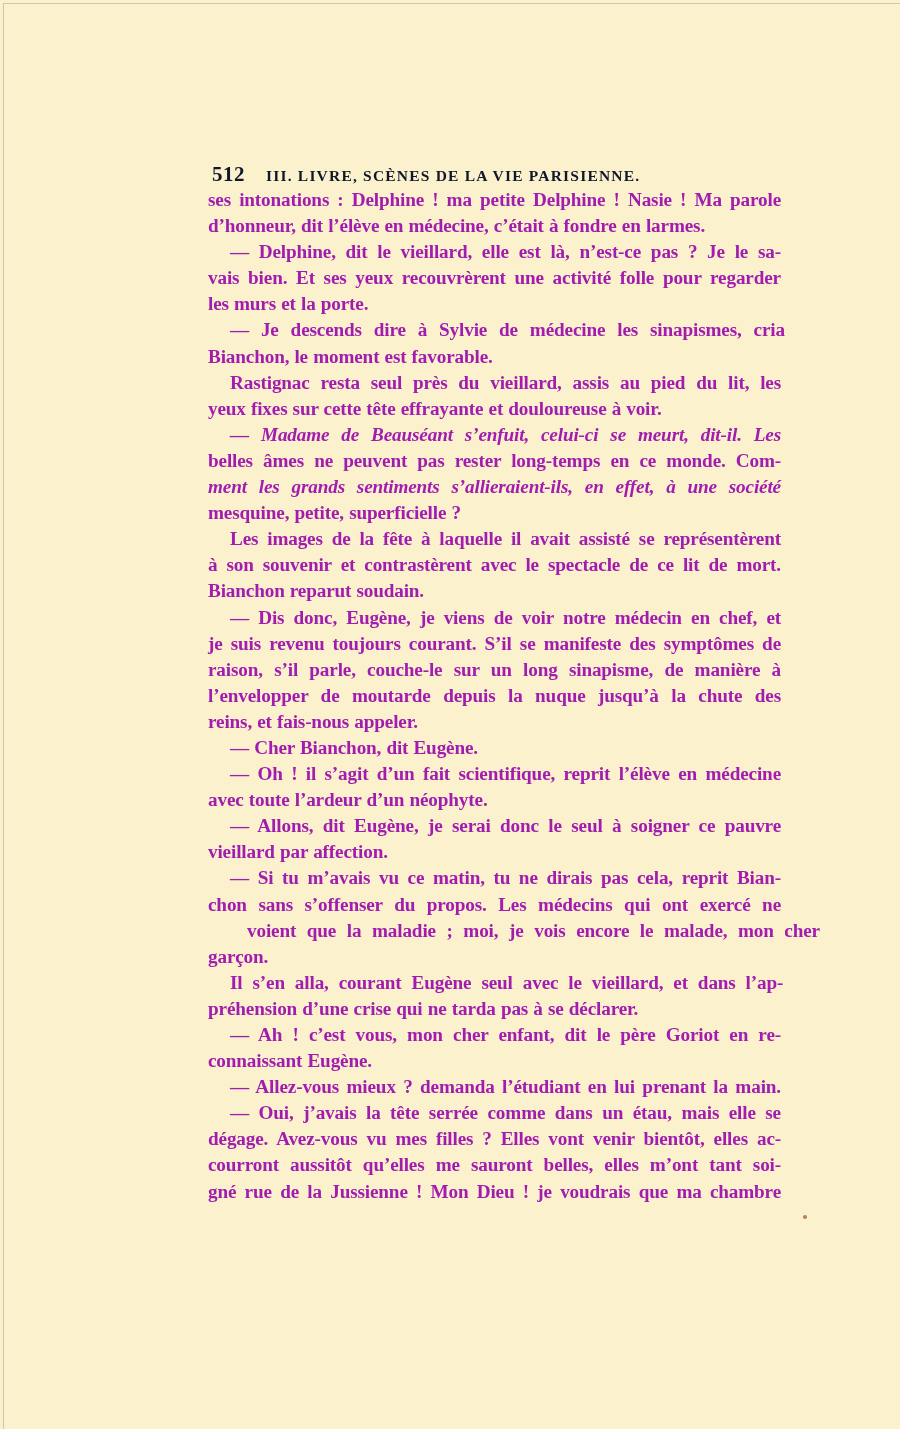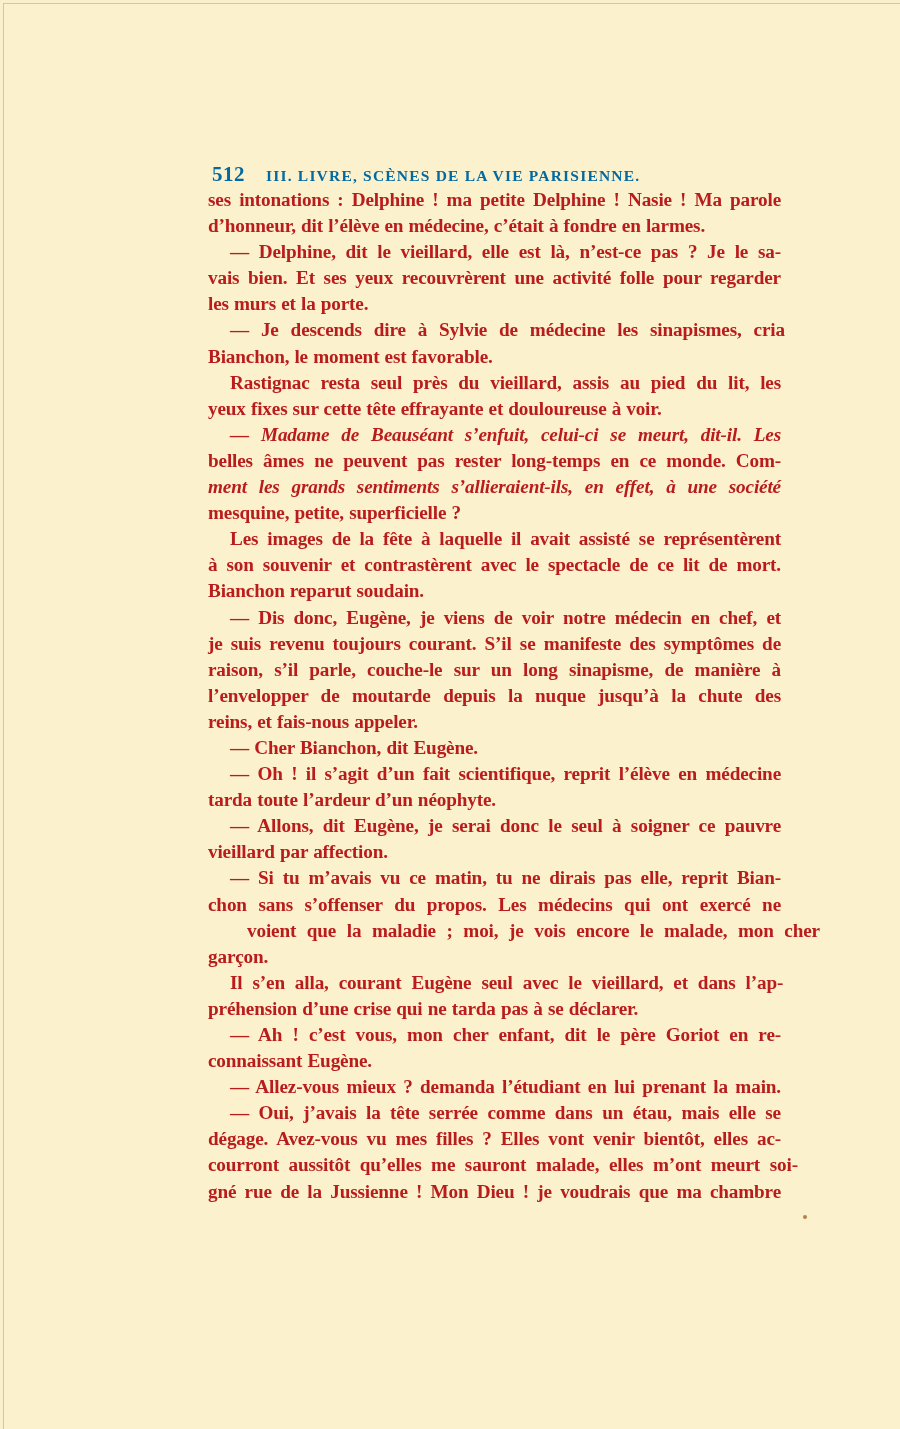--- a/index.html
+++ b/index.html
@@ -11,37 +11,37 @@
     }
     .page {
       position: absolute; left: 3px; top: 3px; right: 0; bottom: 0;
       background: #fcf1cd;
       border-left: 1px solid #cfc6ae;
       border-top: 1px solid #cfc6ae;
     }
     .header {
       position: absolute; left: 208px; top: 158px; width: 580px;
       font-family: "Liberation Serif", serif;
-      color: #0369a1;
+      color: #0f172a;
       white-space: nowrap;
     }
     .page-number {
       font-size: 21px; font-weight: bold; letter-spacing: 0.5px;
       display: inline-block; width: 50px;
     }
     .running-head {
       font-size: 15.5px; font-weight: bold; letter-spacing: 1.2px;
       text-transform: uppercase;
     }
     .body-text {
       position: absolute; left: 208px; top: 187px; width: 573px;
       font-family: "Liberation Serif", serif;
       font-size: 19.2px;
       line-height: 26.1px;
-      color: #b91c1c;
+      color: #a21caf;
       font-weight: bold;
       text-align: justify;
       letter-spacing: -0.15px;
       word-spacing: 0.5px;
     }
     .line { display: block; text-align: justify; text-align-last: justify; white-space: nowrap; overflow: visible; }
     .line.last { text-align-last: left; }
     .line.indent { padding-left: 22px; }
     .speck {
       position: absolute; left: 803px; top: 1215px; width: 4px; height: 4px;
@@ -75,30 +75,30 @@
     <span class="line indent" style="display: block; white-space: nowrap;"><span style="word-spacing: 4.22301px;">Les images de la fête à laquelle il avait assisté se représentèrent</span></span>
     <span class="line" style="display: block; white-space: nowrap;"><span style="word-spacing: 4.38802px;">à son souvenir et contrastèrent avec le spectacle de ce lit de mort.</span></span>
     <span class="line last">Bianchon reparut soudain.</span>
     <span class="line indent" style="display: block; white-space: nowrap;"><span style="word-spacing: 4.51562px;">— Dis donc, Eugène, je viens de voir notre médecin en chef, et</span></span>
     <span class="line" style="display: block; white-space: nowrap;"><span style="word-spacing: 3.49844px;">je suis revenu toujours courant. S’il se manifeste des symptômes de</span></span>
     <span class="line" style="display: block; white-space: nowrap;"><span style="word-spacing: 6.59063px;">raison, s’il parle, couche-le sur un long sinapisme, de manière à</span></span>
     <span class="line" style="display: block; white-space: nowrap;"><span style="word-spacing: 7.80208px;">l’envelopper de moutarde depuis la nuque jusqu’à la chute des</span></span>
     <span class="line last">reins, et fais-nous appeler.</span>
     <span class="line indent last">— Cher Bianchon, dit Eugène.</span>
     <span class="line indent" style="display: block; white-space: nowrap;"><span style="word-spacing: 3.75284px;">— Oh ! il s’agit d’un fait scientifique, reprit l’élève en médecine</span></span>
-    <span class="line last">tarda toute l’ardeur d’un néophyte.</span>
+    <span class="line last">avec toute l’ardeur d’un néophyte.</span>
     <span class="line indent" style="display: block; white-space: nowrap;"><span style="word-spacing: 4.74609px;">— Allons, dit Eugène, je serai donc le seul à soigner ce pauvre</span></span>
     <span class="line last">vieillard par affection.</span>
-    <span class="line indent" style="display: block; white-space: nowrap;"><span style="word-spacing: 3.99519px;">— Si tu m’avais vu ce matin, tu ne dirais pas elle, reprit Bian-</span></span>
+    <span class="line indent" style="display: block; white-space: nowrap;"><span style="word-spacing: 3.99519px;">— Si tu m’avais vu ce matin, tu ne dirais pas cela, reprit Bian-</span></span>
     <span class="line" style="display: block; white-space: nowrap;"><span style="word-spacing: 6.9px;">chon sans s’offenser du propos. Les médecins qui ont exercé ne</span></span>
     <span class="line" style="display: block; white-space: nowrap; margin-left: 39px;"><span style="word-spacing: 5.93359px;">voient que la maladie ; moi, je vois encore le malade, mon cher</span></span>
     <span class="line last">garçon.</span>
     <span class="line indent" style="display: block; white-space: nowrap;"><span style="word-spacing: 5.31108px;">Il s’en alla, courant Eugène seul avec le vieillard, et dans l’ap-</span></span>
     <span class="line last">préhension d’une crise qui ne tarda pas à se déclarer.</span>
     <span class="line indent" style="display: block; white-space: nowrap;"><span style="word-spacing: 5.4976px;">— Ah ! c’est vous, mon cher enfant, dit le père Goriot en re-</span></span>
     <span class="line last">connaissant Eugène.</span>
     <span class="line indent" style="display: block; white-space: nowrap;"><span style="word-spacing: 2.72344px;">— Allez-vous mieux ? demanda l’étudiant en lui prenant la main.</span></span>
     <span class="line indent" style="display: block; white-space: nowrap;"><span style="word-spacing: 4.85938px;">— Oui, j’avais la tête serrée comme dans un étau, mais elle se</span></span>
     <span class="line" style="display: block; white-space: nowrap;"><span style="word-spacing: 4.30824px;">dégage. Avez-vous vu mes filles ? Elles vont venir bientôt, elles ac-</span></span>
-    <span class="line" style="display: block; white-space: nowrap;"><span style="word-spacing: 4.93229px;">courront aussitôt qu’elles me sauront malade, elles m’ont meurt soi-</span></span>
+    <span class="line" style="display: block; white-space: nowrap;"><span style="word-spacing: 4.93229px;">courront aussitôt qu’elles me sauront belles, elles m’ont tant soi-</span></span>
     <span class="line" style="display: block; white-space: nowrap;"><span style="word-spacing: 3.6274px;">gné rue de la Jussienne ! Mon Dieu ! je voudrais que ma chambre</span></span>
   </div>
 <div class="speck"></div>
 
 </body></html>

